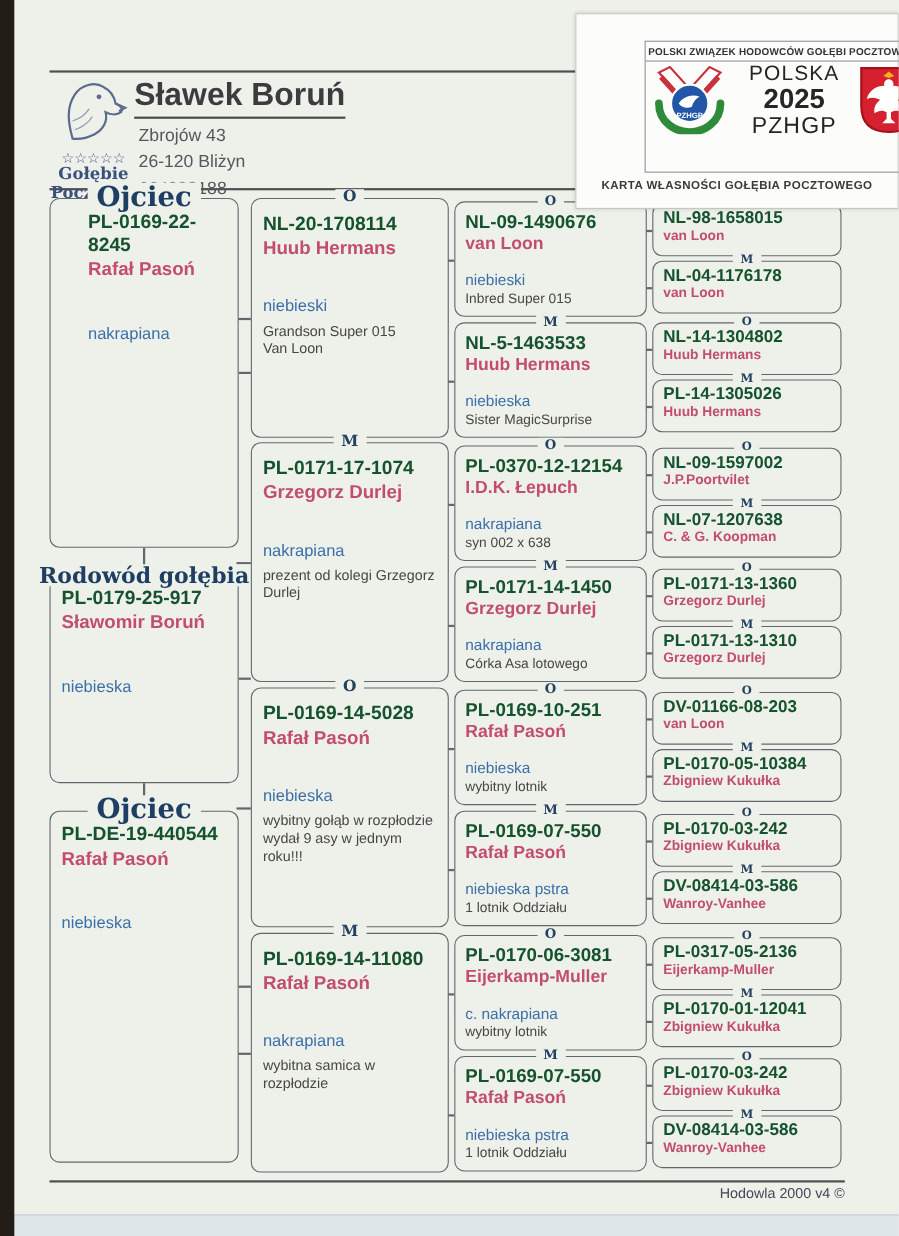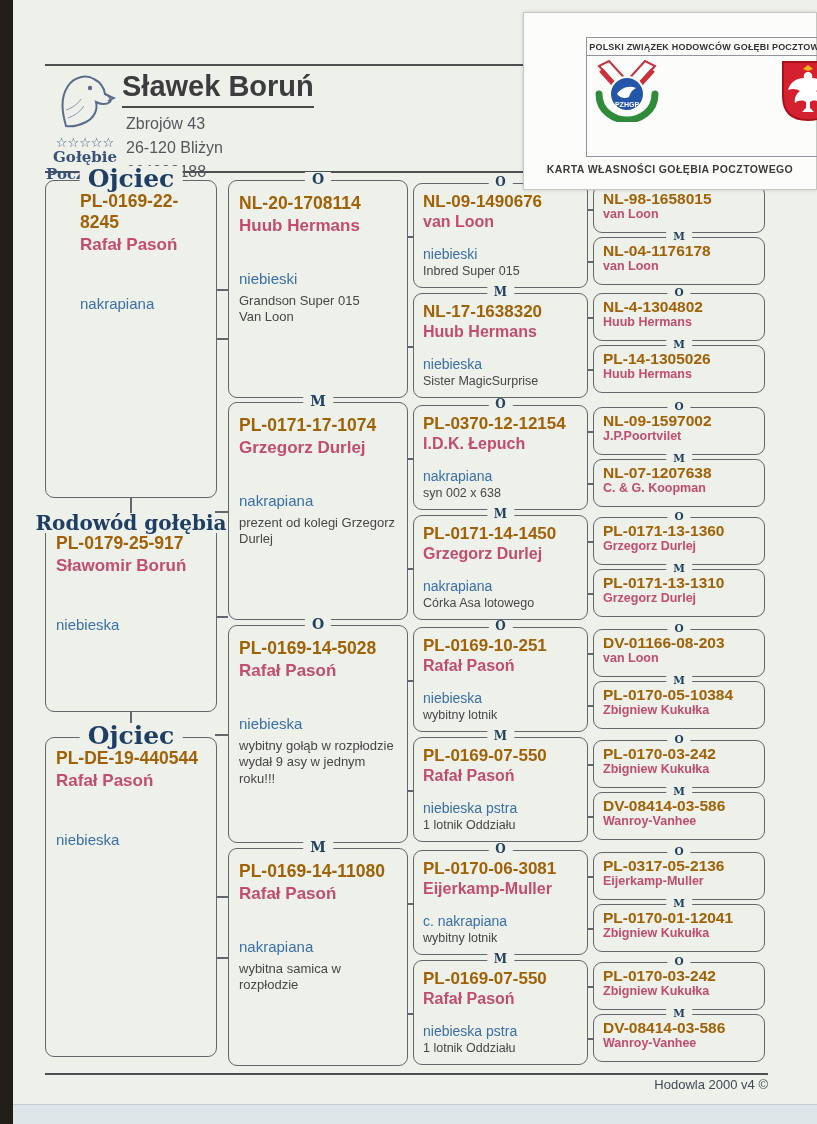--- a/index.html
+++ b/index.html
@@ -33,21 +33,21 @@
         font-size:15px;font-weight:bold;color:#222;}
   .card-caption{position:absolute;left:0;top:150px;width:100%;text-align:center;font-size:10.5px;
         font-weight:bold;color:#3a3a3a;letter-spacing:.4px;}
 
   
   .box{position:absolute;border:1.6px solid #62676d;border-radius:9px;background:#eef0ea;z-index:2;box-sizing:border-box;}
   .sexlbl{position:absolute;left:50%;transform:translateX(-50%);background:#eef0ea;padding:0 7px;
         font-family:"DejaVu Serif",serif;font-weight:bold;color:#24415f;line-height:1;}
   .g1lbl{position:absolute;left:50%;transform:translateX(-50%);background:#eef0ea;padding:0 8px;
         font-family:"DejaVu Serif",serif;font-weight:bold;color:#1e3f63;line-height:1;white-space:nowrap;}
-  .ring{font-weight:bold;color:#a16207;}
+  .ring{font-weight:bold;color:#14532d;}
   .pname{font-weight:bold;color:#c24d6e;}
   .cword{color:#3a6fa9;}
   .note{color:#474747;white-space:pre-line;}
   .tick{position:absolute;height:2px;background:#62676d;z-index:1;}
   .vline{position:absolute;width:2px;background:#62676d;z-index:1;}
 
   .g1 .inner{padding:10px 10px 0 10px;}
   .g1 .ring{font-size:17.5px;}
   .g1 .pname{font-size:17px;margin-top:2px;}
   .g1 .cword{font-size:15px;margin-top:40px;}
@@ -108,20 +108,25 @@
       <div class="card-mid">
         <svg width="72" height="62" viewBox="0 0 72 62">
           <path d="M8 6 L30 30 L38 23 L18 1 Z" fill="#fff" stroke="#c9323c" stroke-width="2"></path>
           <path d="M64 6 L42 30 L34 23 L54 1 Z" fill="#fff" stroke="#c9323c" stroke-width="2"></path>
           <path d="M10 10 L28 30 M62 10 L44 30" stroke="#c9323c" stroke-width="5"></path>
           <path d="M8 34 C8 52 24 60 36 60 C48 60 64 52 64 34" fill="none" stroke="#2e8b3a" stroke-width="7" stroke-linecap="round"></path>
           <circle cx="36" cy="34" r="17" fill="#2456a8" stroke="#fff" stroke-width="2"></circle>
           <path d="M26 34 C30 28 38 25 45 28 C41 30 39 33 38 37 C34 39 29 38 26 34 Z" fill="#fff"></path>
           <text x="36" y="47" font-size="7" fill="#fff" text-anchor="middle" font-family="Liberation Sans, sans-serif" font-weight="bold">PZHGP</text>
         </svg>
+        <div class="card-center">
+          <div class="card-country">POLSKA</div>
+          <div class="card-year">2025</div>
+          <div class="card-org">PZHGP</div>
+        </div>
         <svg width="54" height="62" viewBox="0 0 54 62">
           <path d="M2 2 H52 V36 Q52 60 27 60 Q2 60 2 36 Z" fill="#d5202f" stroke="#a8101e" stroke-width="2"></path>
           <path d="M27 12 C24 12 22 15 23 18 C16 18 9 22 7 30 C12 28 16 29 19 31 C15 34 13 38 14 43 C18 40 22 40 25 42 L25 48 L21 52 H33 L29 48 L29 42 C32 40 36 40 40 43 C41 38 39 34 35 31 C38 29 42 28 47 30 C45 22 38 18 31 18 C32 15 30 12 27 12 Z" fill="#fff"></path>
           <path d="M22 9 L27 5 L32 9 L27 11 Z" fill="#f2b418"></path>
         </svg>
       </div>
     </div>
     <div class="card-caption">KARTA  WŁASNOŚCI GOŁĘBIA POCZTOWEGO</div>
   </div>
 
@@ -208,21 +213,21 @@
           <div class="ring">NL-09-1490676</div>
           <div class="pname">van Loon</div>
           <div class="cword">niebieski</div>
           <div class="note">Inbred Super 015</div>
         </div>
       </div>
       <div class="tick" style="left: 401px; top: 235.5px; width: 12px;"></div>
       <div class="box gen3" style="left: 413px; top: 293px; width: 175px; height: 105px;">
         <span class="sexlbl" style="font-size: 12px; top: -8px;">M</span>
         <div class="inner">
-          <div class="ring">NL-17-1638320</div>
+          <div class="ring">NL-5-1463533</div>
           <div class="pname">Huub Hermans</div>
           <div class="cword">niebieska</div>
           <div class="note">Sister MagicSurprise</div>
         </div>
       </div>
       <div class="tick" style="left: 401px; top: 345.5px; width: 12px;"></div>
       <div class="box gen3" style="left: 413px; top: 405px; width: 175px; height: 105px;">
         <span class="sexlbl" style="font-size: 12px; top: -8px;">O</span>
         <div class="inner">
           <div class="ring">PL-0370-12-12154</div>
@@ -294,21 +299,21 @@
         <span class="sexlbl" style="font-size: 10.5px; top: -7px;">M</span>
         <div class="inner">
           <div class="ring">NL-04-1176178</div>
           <div class="pname">van Loon</div>
         </div>
       </div>
       <div class="tick" style="left: 582px; top: 261px; width: 11px;"></div>
       <div class="box gen4" style="left: 593px; top: 293px; width: 172px; height: 48px;">
         <span class="sexlbl" style="font-size: 10.5px; top: -7px;">O</span>
         <div class="inner">
-          <div class="ring">NL-4-1304802</div>
+          <div class="ring">NL-14-1304802</div>
           <div class="pname">Huub Hermans</div>
         </div>
       </div>
       <div class="tick" style="left: 582px; top: 317px; width: 11px;"></div>
       <div class="box gen4" style="left: 593px; top: 345px; width: 172px; height: 48px;">
         <span class="sexlbl" style="font-size: 10.5px; top: -7px;">M</span>
         <div class="inner">
           <div class="ring">PL-14-1305026</div>
           <div class="pname">Huub Hermans</div>
         </div>

